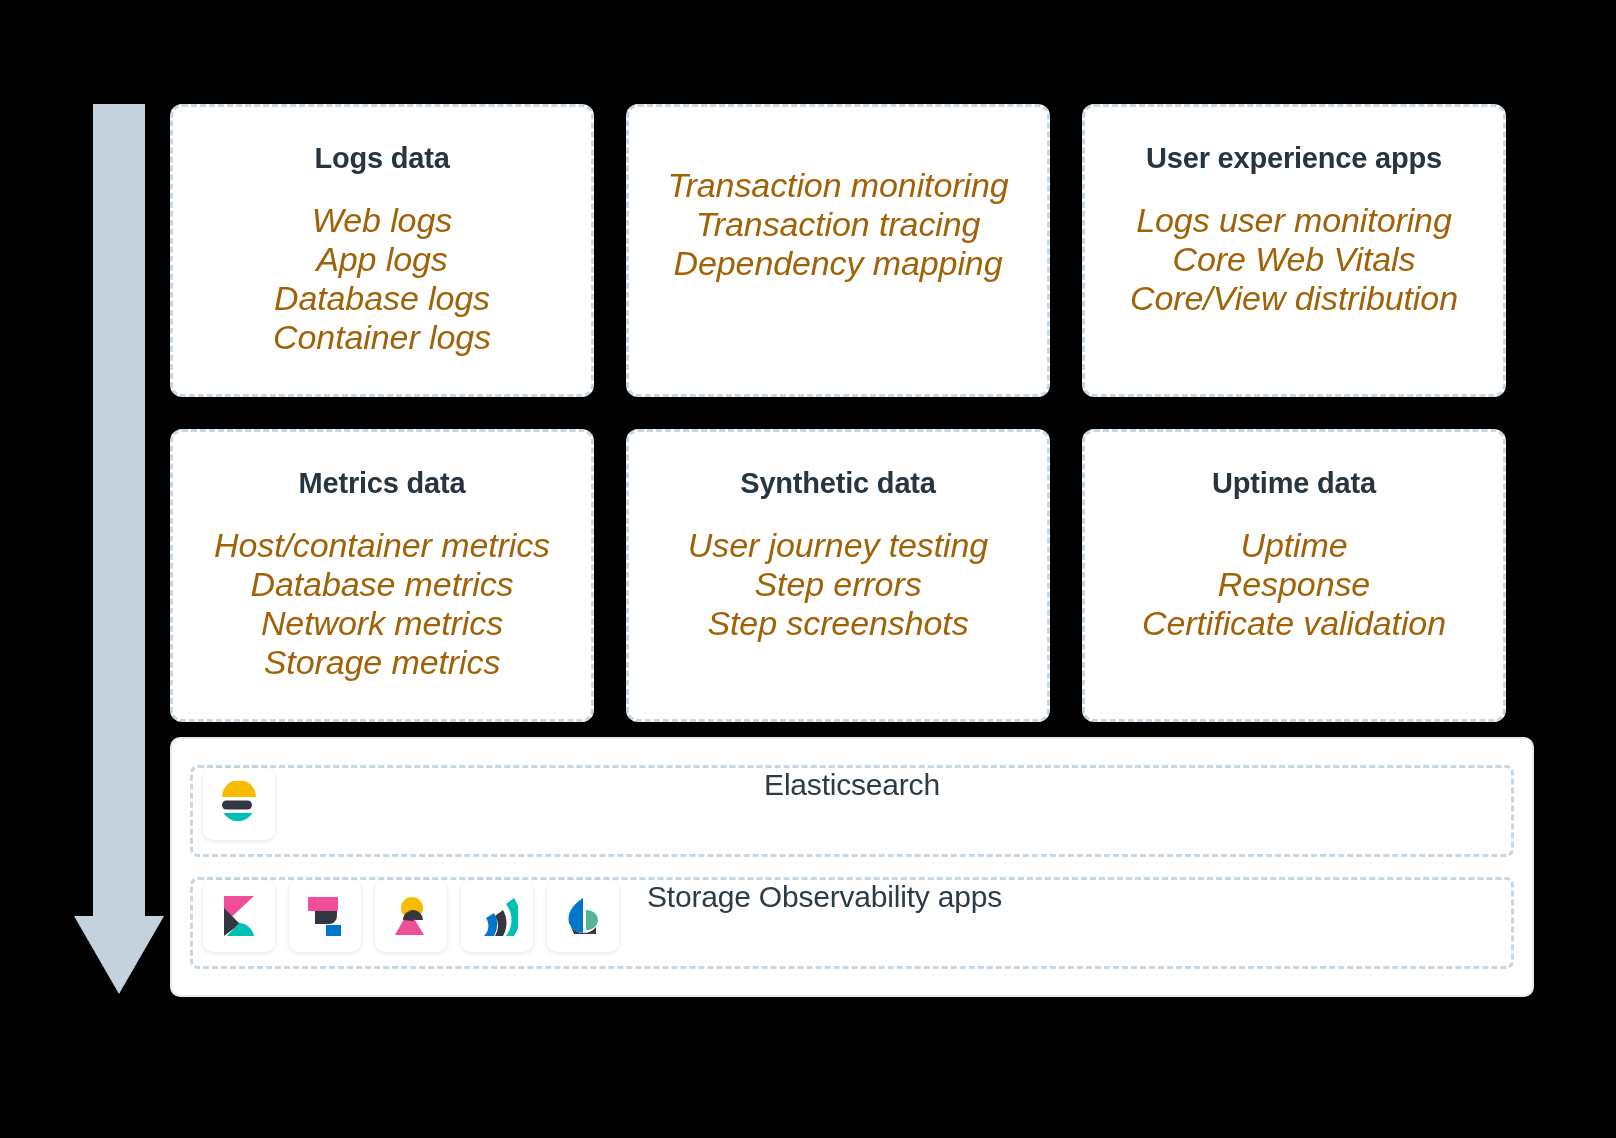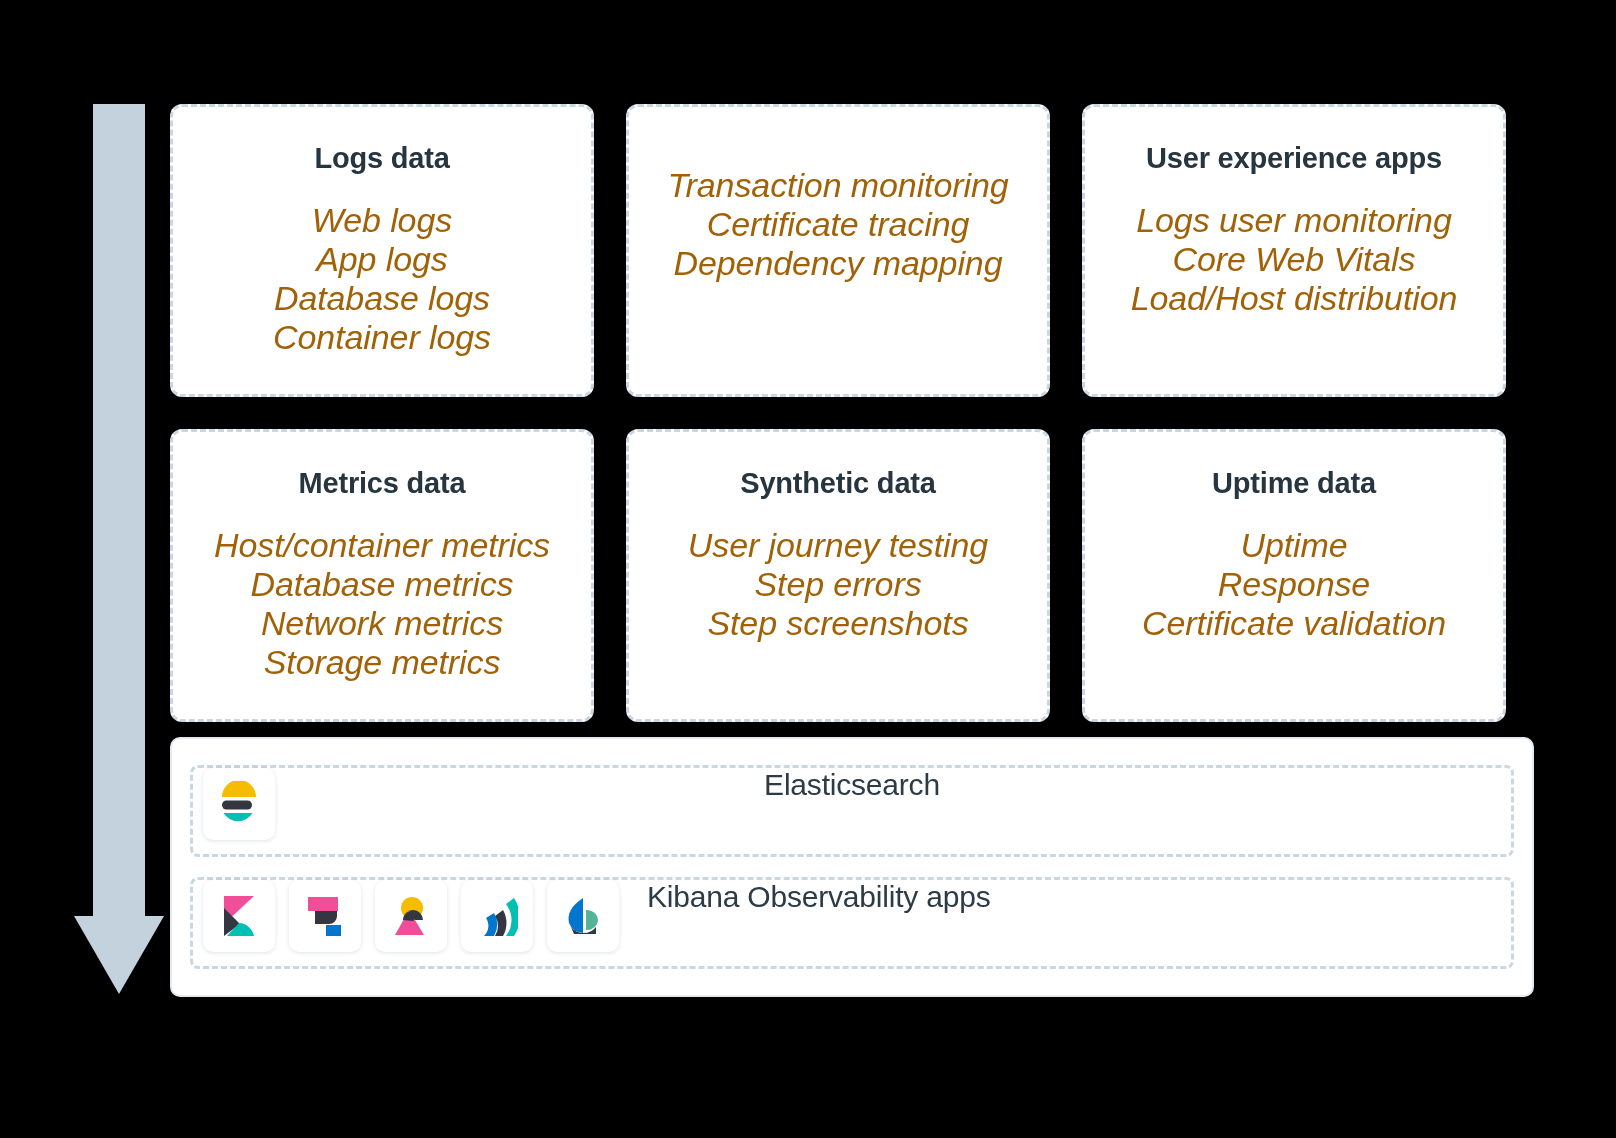--- a/index.html
+++ b/index.html
@@ -165,31 +165,31 @@
         <li>Web logs</li>
         <li>App logs</li>
         <li>Database logs</li>
         <li>Container logs</li>
       </ul>
     </div>
 
     <div class="card">
       <ul class="card-list">
         <li>Transaction monitoring</li>
-        <li>Certificate tracing</li>
+        <li>Transaction tracing</li>
         <li>Dependency mapping</li>
       </ul>
     </div>
 
     <div class="card">
       <div class="card-title">User experience apps</div>
       <ul class="card-list">
         <li>Logs user monitoring</li>
         <li>Core Web Vitals</li>
-        <li>Load/Host distribution</li>
+        <li>Core/View distribution</li>
       </ul>
     </div>
 
     <div class="card">
       <div class="card-title">Metrics data</div>
       <ul class="card-list">
         <li>Host/container metrics</li>
         <li>Database metrics</li>
         <li>Network metrics</li>
         <li>Storage metrics</li>
@@ -265,18 +265,18 @@
       </div>
 
       <div class="tile">
         <svg width="42" height="44" viewBox="0 0 42 44">
           <path d="M21 4 C9 12 5 20 7 29 A15 15 0 0 0 21 39 Z" fill="#0077cc"></path>
           <path d="M24 16 A11 11 0 0 1 36 26 A11 11 0 0 1 24 36 Z" fill="#54b399"></path>
           <path d="M9 33 A16 16 0 0 0 34 33 L34 40 L12 40 Z" fill="#343741"></path>
         </svg>
       </div>
 
-      <span class="band-label">Kibana Observability apps</span>
+      <span class="band-label">Storage Observability apps</span>
     </div>
 
   </div>
 
 </div>
 
 </body></html>

